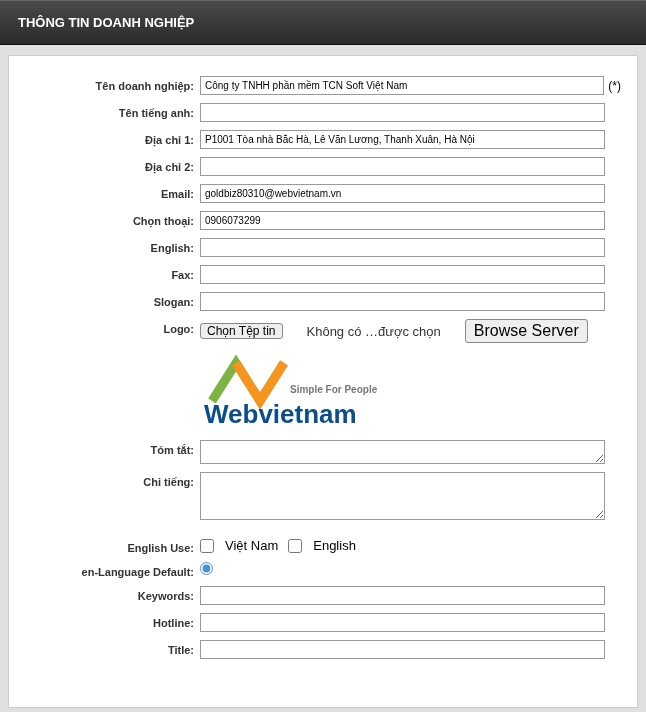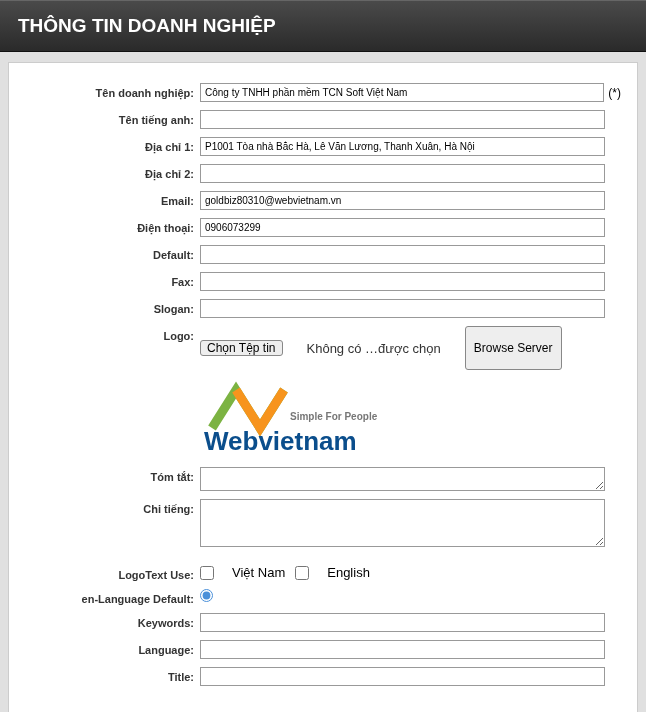--- a/index.html
+++ b/index.html
@@ -1,33 +1,33 @@
 <!DOCTYPE html>
 <html><head>
 <meta charset="utf-8">
 <style>
 * { box-sizing: border-box; margin: 0; padding: 0; }
 body { font-family: Arial, sans-serif; font-size: 13px; background: #e0e0e0; }
-.header { background: linear-gradient(to bottom, #4a4a4a, #2a2a2a); color: #fff; padding: 14px 18px; font-weight: bold; font-size: 19px; border-top: 1px solid #666; border-bottom: 1px solid #111; }
+.header { background: linear-gradient(to bottom, #4a4a4a, #2a2a2a); color: #fff; padding: 14px 18px; font-weight: bold; font-size: 13px; border-top: 1px solid #666; border-bottom: 1px solid #111; }
 .panel { background: #fff; border: 1px solid #ccc; margin: 10px 8px 0 8px; padding: 20px 16px 40px 16px; }
 .row { display: flex; align-items: flex-start; margin-bottom: 8px; }
 .label { width: 175px; text-align: right; padding-right: 6px; padding-top: 4px; font-weight: bold; font-size: 11px; color: #333; }
 .field { flex: 1; display: flex; align-items: center; }
 .req { margin-left: 4px; font-size: 12px; }
 input[type="text"] { width: 100%; max-width: 405px; border: 1px solid #999; padding: 3px 4px; font-size: 10px; font-family: Arial, sans-serif; }
 .logo-row .field { flex-wrap: wrap; gap: 4px; align-items: center; }
 .btn-file { font-size: 12px; border: 1px solid #888; border-radius: 3px; background: #eee; padding: 0 6px; cursor: pointer; }
 .file-text { font-size: 13px; color: #333; margin: 0 20px; }
-.btn-browse { font-size: 12px; border: 1px solid #888; border-radius: 3px; background: #eee; padding: 14px 8px; cursor: pointer; }
+.btn-browse { font-size: 16px; border: 1px solid #888; border-radius: 3px; background: #eee; padding: 2px 8px; cursor: pointer; }
 .logo-img { margin: 6px 0 6px 175px; }
 textarea { width: 100%; max-width: 405px; border: 1px solid #999; padding: 3px 4px; font-size: 13px; font-family: Arial, sans-serif; resize: both; }
 .ta-small { height: 24px; }
 .ta-big { height: 48px; }
 .checkbox-group { display: flex; gap: 10px; align-items: center; }
-.checkbox-group label { display: flex; align-items: center; gap: 18px; font-size: 13px; }
+.checkbox-group label { display: flex; align-items: center; gap: 11px; font-size: 13px; }
 input[type="checkbox"] { width: 14px; height: 14px; border: 1px solid #4a90d9; }
 input[type="radio"] { accent-color: #4a90d9; }
 .radio-group { display: flex; align-items: center; }
 </style>
 </head>
 <body>
 
 <div class="header">
   <span>THÔNG TIN DOANH NGHIỆP</span>
 </div>
@@ -64,28 +64,28 @@
   </div>
 
   <div class="row">
     <div class="label">Email:</div>
     <div class="field">
         <input type="text" value="goldbiz80310@webvietnam.vn" style="">
       </div>
   </div>
 
   <div class="row">
-    <div class="label">Điện thoại:</div>
+    <div class="label">Chọn thoại:</div>
     <div class="field">
         <input type="text" value="0906073299" style="">
       </div>
   </div>
 
   <div class="row">
-    <div class="label">Default:</div>
+    <div class="label">English:</div>
     <div class="field">
         <input type="text" value="" style="">
       </div>
   </div>
 
   <div class="row">
     <div class="label">Fax:</div>
     <div class="field">
         <input type="text" value="" style="">
       </div>
@@ -126,21 +126,21 @@
   <div class="row">
     <div class="label">Chi tiếng:</div>
     <div class="field">
         <textarea class="ta-big" style=""></textarea>
       </div>
   </div>
 
   <div style="height:10px"></div>
 
   <div class="row">
-    <div class="label">LogoText Use:</div>
+    <div class="label">English Use:</div>
     <div class="field checkbox-group">
       <label>
           <input type="checkbox" style="">
           <span>Việt Nam</span>
         </label>
       <label>
           <input type="checkbox" style="">
           <span>English</span>
         </label>
     </div>
@@ -154,21 +154,21 @@
   </div>
 
   <div class="row">
     <div class="label">Keywords:</div>
     <div class="field">
         <input type="text" value="" style="">
       </div>
   </div>
 
   <div class="row">
-    <div class="label">Language:</div>
+    <div class="label">Hotline:</div>
     <div class="field">
         <input type="text" value="" style="">
       </div>
   </div>
 
   <div class="row">
     <div class="label">Title:</div>
     <div class="field">
         <input type="text" value="" style="">
       </div>

